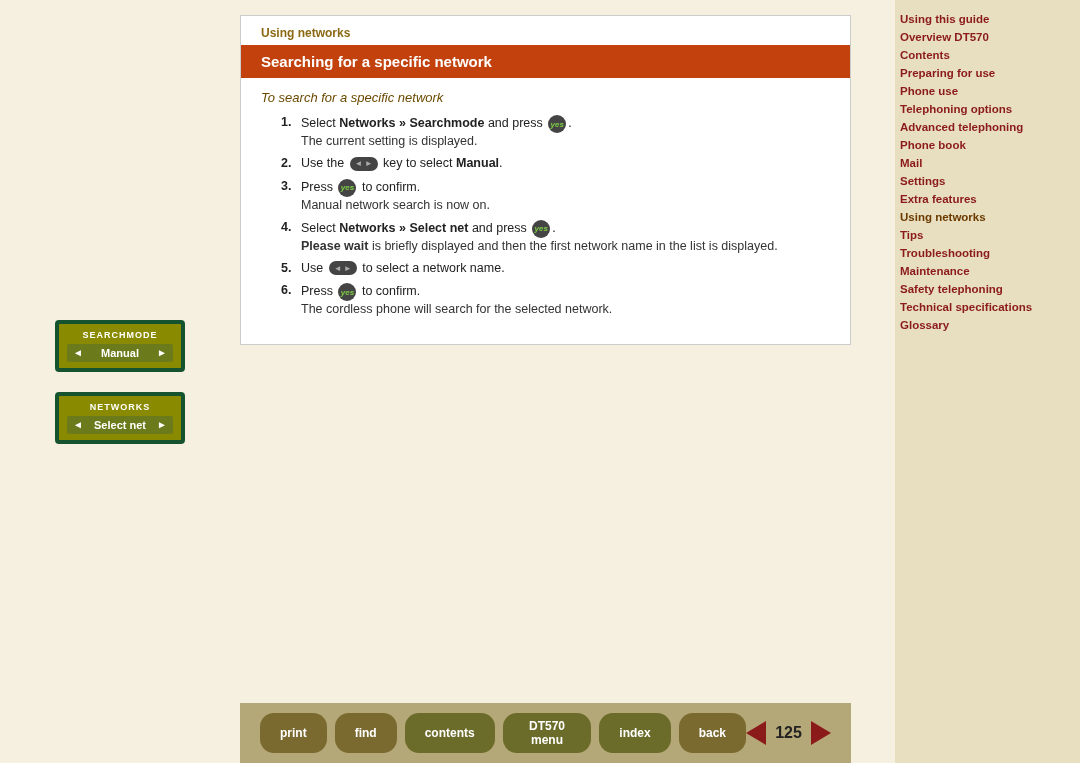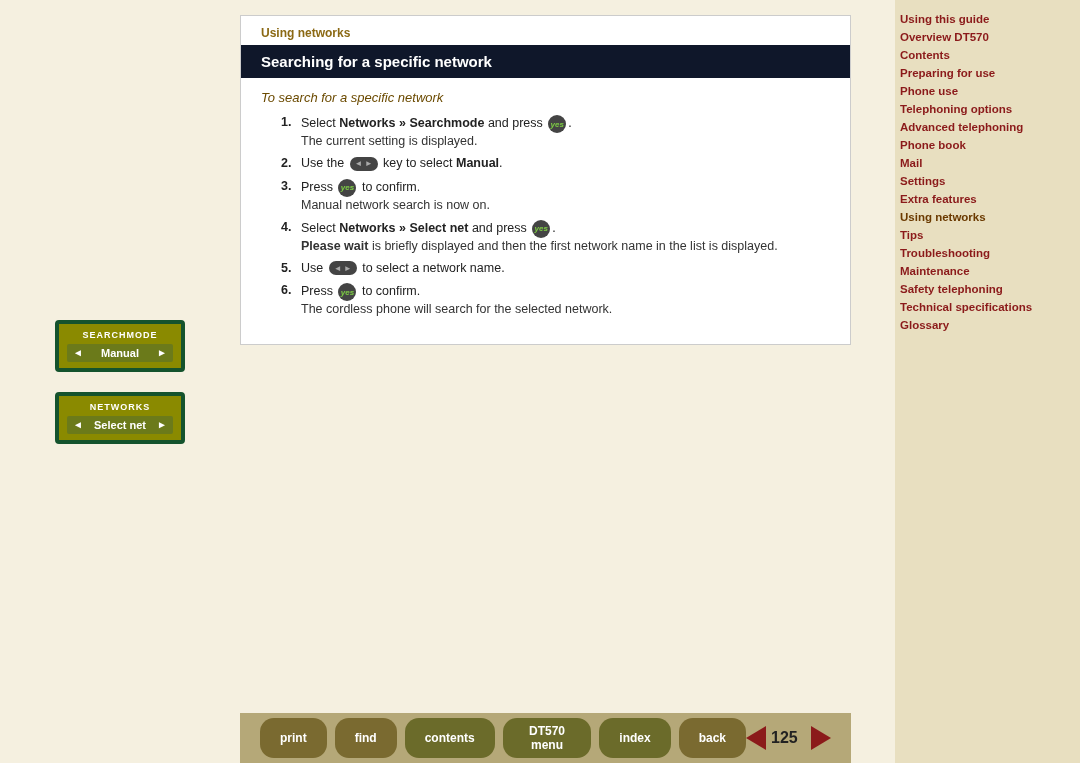--- a/index.html
+++ b/index.html
@@ -81,21 +81,21 @@
     }
 
     .section-label {
       color: #8b6914;
       font-weight: bold;
       font-size: 12px;
       padding: 10px 20px 5px 20px;
     }
 
     .page-title-bar {
-      background: #0f172a;
+      background: #c2410c;
       color: #fff;
       font-weight: bold;
       font-size: 15px;
       padding: 8px 20px;
       margin-bottom: 12px;
     }
 
     .subtitle {
       color: #6b4a00;
       font-weight: normal;
@@ -192,21 +192,21 @@
       color: #6b3a00;
       font-weight: bold;
     }
 
     
     .bottom-toolbar {
       position: absolute;
       bottom: 0;
       left: 0;
       right: 0;
-      height: 50px;
+      height: 60px;
       background: #b5a878;
       display: flex;
       align-items: center;
       justify-content: space-between;
       padding: 0 20px;
     }
 
     .toolbar-left {
       display: flex;
       gap: 8px;
@@ -255,21 +255,21 @@
       border-bottom: 12px solid transparent;
       border-left: 20px solid #8b1a1a;
       cursor: pointer;
     }
 
     .page-number {
       font-size: 16px;
       font-weight: bold;
       color: #222;
       min-width: 35px;
-      text-align: left;
+      text-align: center;
     }
   </style>
 </head>
 <body>
 
 <div class="main-container">
 
   <div class="left-sidebar">
     <div class="phone-display">
       <div class="display-title">SEARCHMODE</div>

